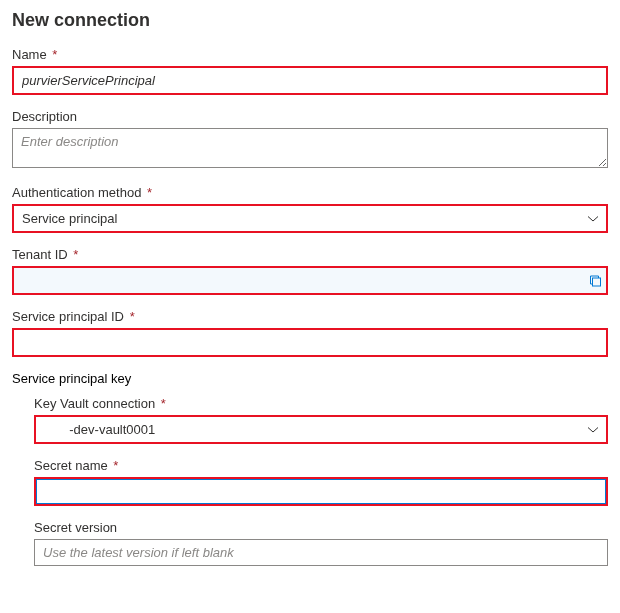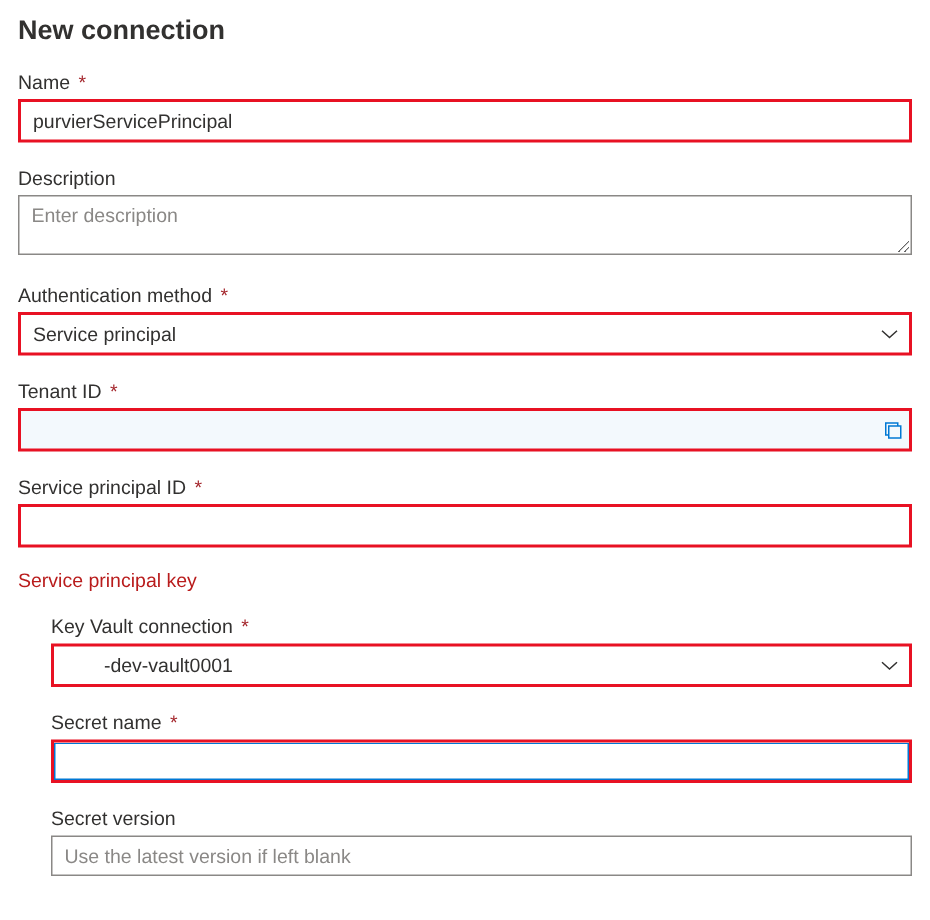--- a/index.html
+++ b/index.html
@@ -18,35 +18,35 @@
       color: #323130;
     }
     .field {
       margin-bottom: 14px;
     }
     .label {
       display: block;
       font-size: 13px;
       color: #323130;
       margin-bottom: 4px;
-      margin-top: 16px;
     }
     .req {
       color: #a4262c;
       margin-left: 2px;
     }
     .input, .select, .textarea {
       width: 100%;
       padding: 5px 8px;
       font-size: 13px;
       font-family: inherit;
       color: #323130;
       background: #ffffff;
       border: 1px solid #8a8886;
       outline: none;
+      font-style: italic;
     }
     .input::placeholder, .textarea::placeholder {
       color: #8a8886;
     }
     .textarea {
       height: 40px;
       resize: both;
     }
     .highlight {
       border: 2px solid #e81123 !important;
@@ -79,21 +79,21 @@
       position: absolute;
       right: 6px;
       top: 50%;
       transform: translateY(-50%);
       color: #0078d4;
       display: flex;
       align-items: center;
     }
     .section-label {
       font-size: 13px;
-      color: #b91c1c;
+      color: #000000;
       margin-bottom: 10px;
       margin-top: 4px;
     }
     .indent {
       margin-left: 22px;
     }
   </style>
 </head>
 <body>
 

